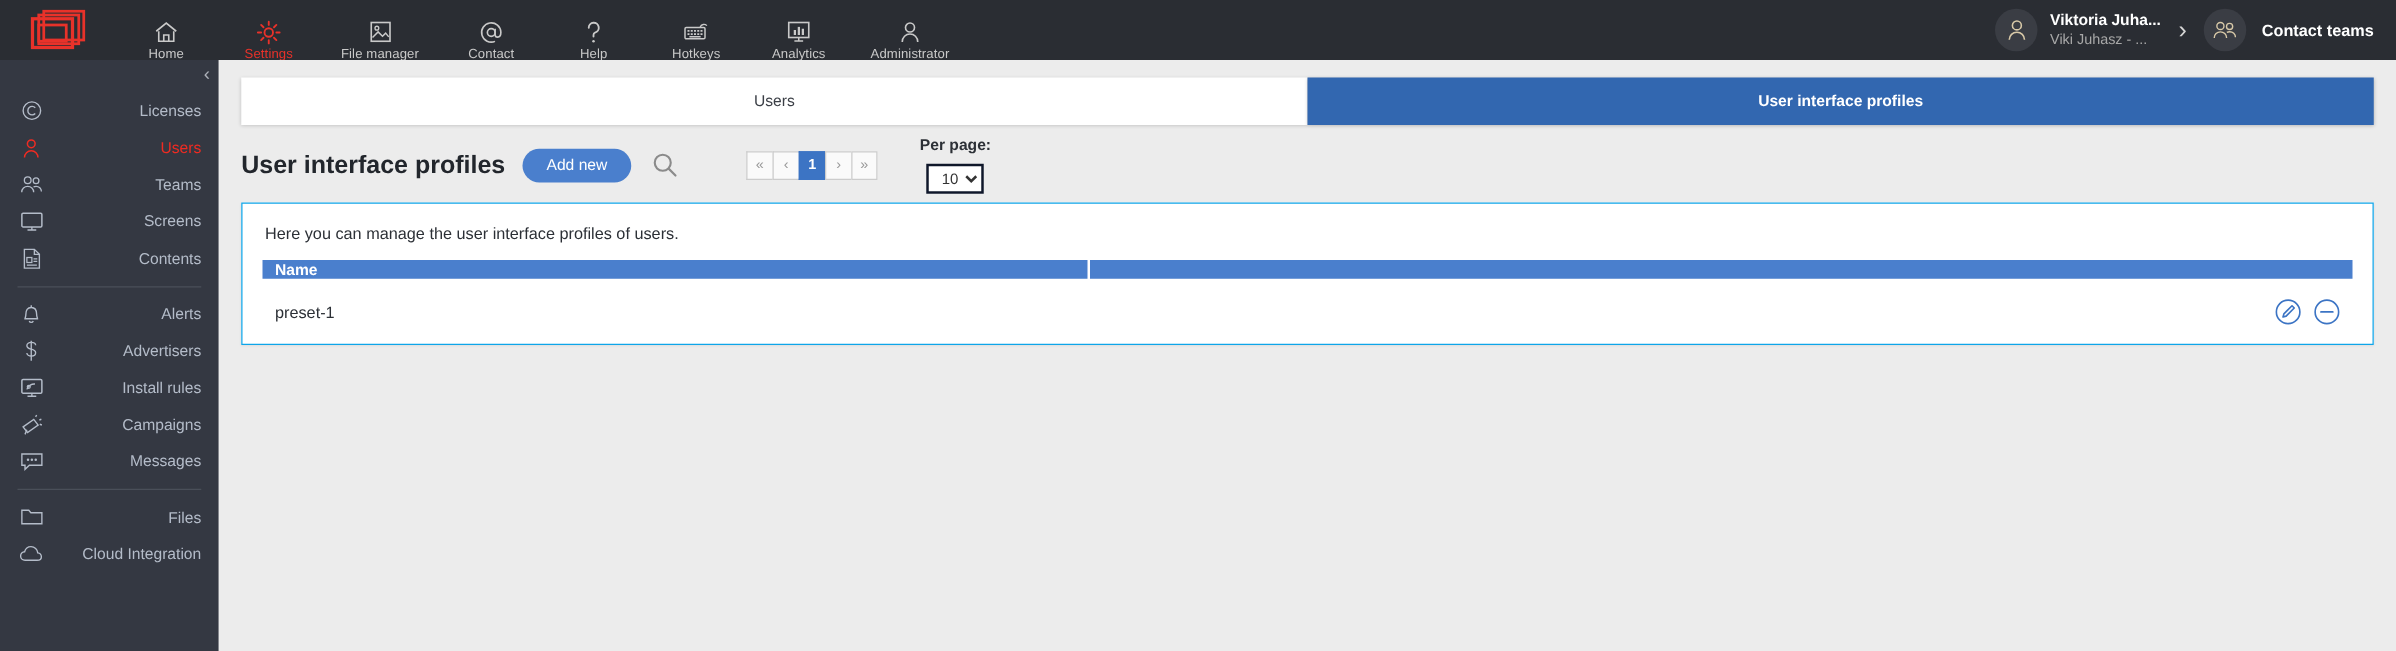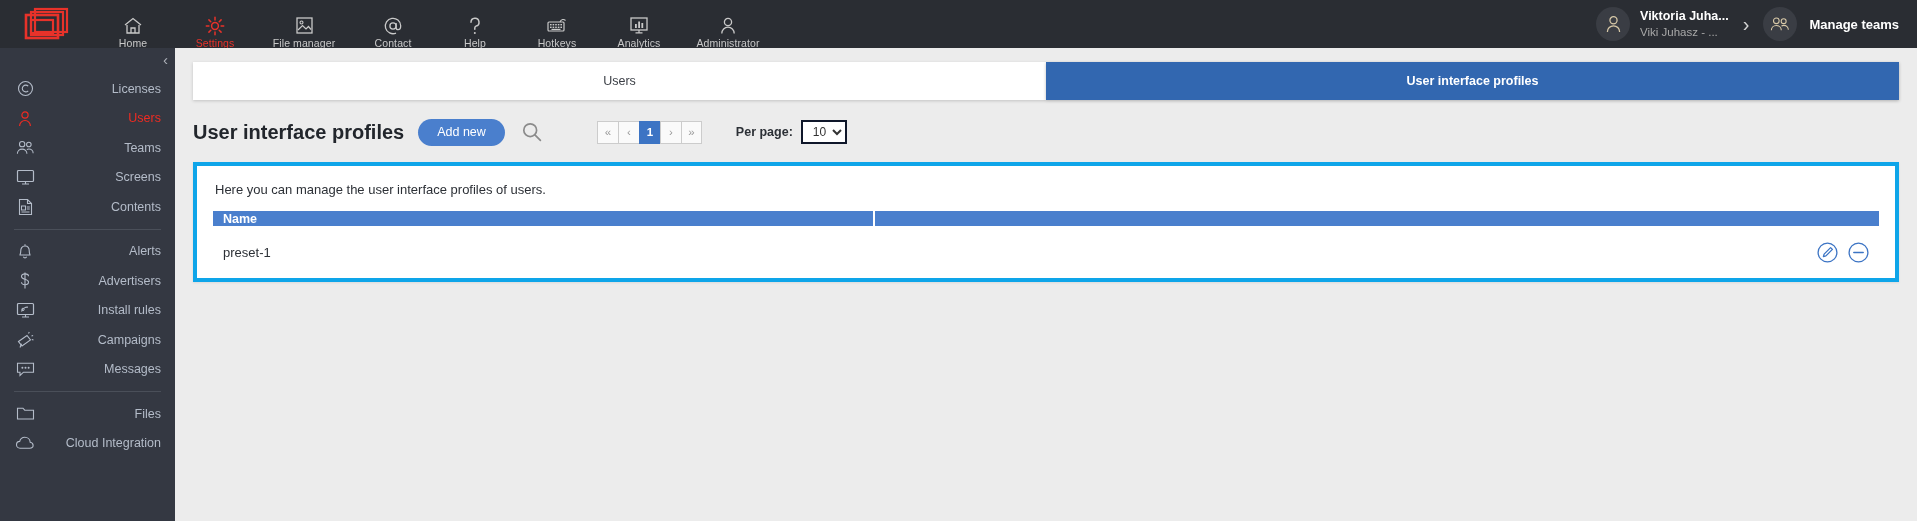--- a/index.html
+++ b/index.html
@@ -98,29 +98,29 @@
   .pager { margin-left: 54px; display: flex; }
   .pg {
     min-width: 21px; height: 23px; padding: 0 5px;
     border: 1px solid #ccc; border-right: none; background: #fafafa;
     display: flex; align-items: center; justify-content: center;
     font-size: 11.5px; color: #9a9a9a; cursor: pointer;
   }
   .pg:last-child { border-right: 1px solid #ccc; }
   .pg.cur { background: #3c74c4; color: #fff; border-color: #3c74c4; font-weight: bold; }
 
-  .perpage { margin-left: 34px; display: flex; align-items: center; gap: 8px; }
+  .perpage { margin-left: 34px; display: flex; align-items: center; gap: 8px; flex-direction: column; }
   .perpage-lbl { font-size: 12.5px; font-weight: bold; color: #2c3036; }
   .perpage-sel {
     height: 24px; border: 2px solid #0f172a; background: #ffffff; font-size: 12px;
     font-family: inherit; color: #333; padding: 0 2px 0 6px; width: 46px; cursor: pointer;
   }
 
   .card {
-    margin: 18px 18px 0 18px; background: #ffffff; border: 4px solid #0ea5e9;
+    margin: 18px 18px 0 18px; background: #ffffff; border: 1px solid #0ea5e9;
     box-shadow: 0 1px 2px rgba(0,0,0,.08);
   }
   .card-desc { padding: 16px 18px 14px 18px; font-size: 13px; color: #2c3036; }
 
   .tbl { margin: 0 16px; }
   .tbl-head { display: flex; height: 15px; }
   .th {
     background: #4a7fcd; color: #fff; font-size: 12.5px; font-weight: bold;
     display: flex; align-items: center; padding: 0 10px;
   }
@@ -264,21 +264,21 @@
     </div>
     <div class="chev-right">›</div>
     <div class="avatar-circle">
       <svg width="22" height="18" viewBox="0 0 24 19">
           <circle cx="8" cy="6" r="3.1" fill="none" stroke="#d8c9a8" stroke-width="1.2"></circle>
           <circle cx="16" cy="6.4" r="2.7" fill="none" stroke="#d8c9a8" stroke-width="1.2"></circle>
           <path d="M2.6 16.4c0-3 2.4-5.3 5.4-5.3s5.4 2.3 5.4 5.3" fill="none" stroke="#d8c9a8" stroke-width="1.2"></path>
           <path d="M13.6 11.6c.7-.4 1.6-.6 2.5-.6 2.8 0 5 2.1 5 4.9" fill="none" stroke="#d8c9a8" stroke-width="1.2"></path>
         </svg>
     </div>
-    <div class="manage-lbl">Manage teams</div>
+    <div class="manage-lbl">Contact teams</div>
   </div>
 </div>
 
 <div class="sidebar">
   <div class="collapse-btn">‹</div>
 
   <div class="side-list">
 
     <div class="side-item">
       <span class="sic">

